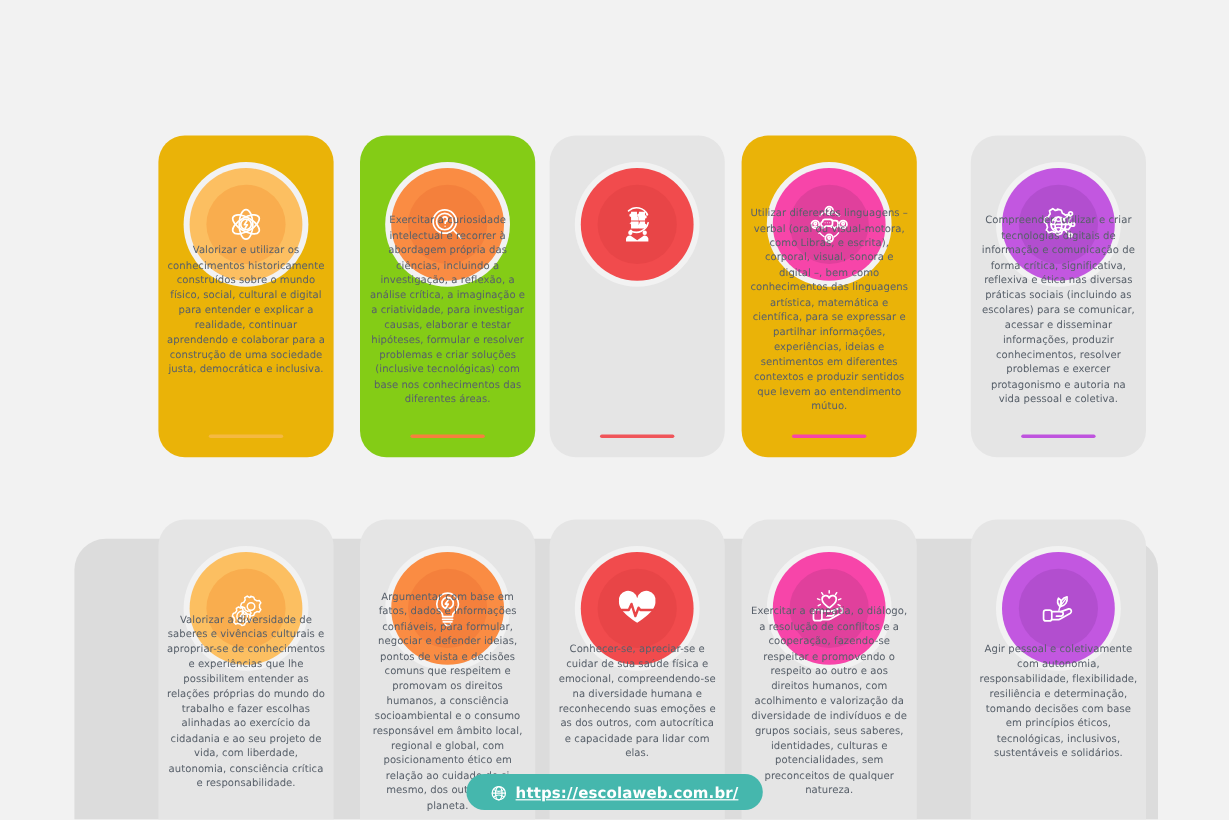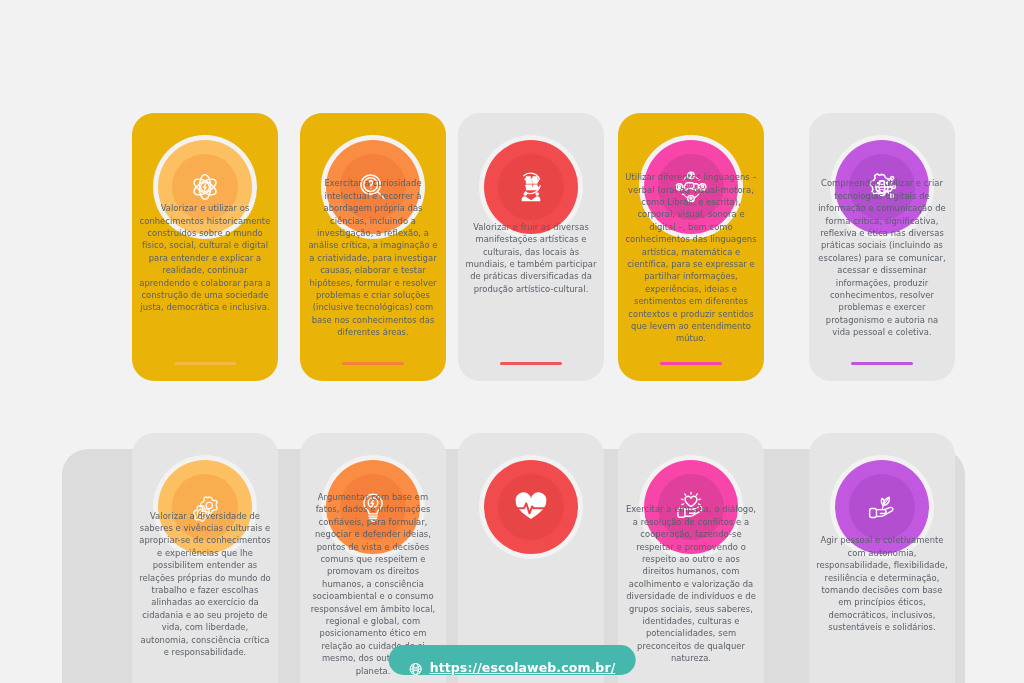--- a/index.html
+++ b/index.html
@@ -186,21 +186,21 @@
     </svg>
             </span>
           </div>
         </div>
       </div>
       <div class="card-body">
         <div class="card-text">Valorizar e utilizar os conhecimentos historicamente construídos sobre o mundo físico, social, cultural e digital para entender e explicar a realidade, continuar aprendendo e colaborar para a construção de uma sociedade justa, democrática e inclusiva.</div>
       </div>
       <div class="card-underline" style="background: rgb(245, 185, 66);"></div>
     </div>
-    <div class="card card-row1 card-c1" style="background: #eab308; height: 268px;">
+    <div class="card card-row1 card-c1" style="background: #84cc16; height: 268px;">
       <div class="medallion">
         <div class="medallion-ring" style="background: rgb(250, 140, 67);">
           <div class="medallion-core" style="background: rgb(244, 128, 60);">
             <span>
     <svg viewBox="0 0 40 40">
       <g class="ico">
         <circle cx="17.5" cy="17.5" r="10.2"></circle>
         <circle cx="17.5" cy="17.5" r="7.2"></circle>
         <line x1="24.9" y1="24.9" x2="32" y2="32"></line>
         <path d="M15.6 15 a2.1 2.1 0 1 1 2.3 2.6 v1.4"></path>
@@ -236,23 +236,20 @@
         <g>
           <circle cx="14" cy="27.3" r="1.9" class="ico-fill"></circle>
           <circle cx="26.6" cy="27.3" r="1.9" class="ico-fill"></circle>
           <path d="M10.2 35 v-2.6 a3.8 3.8 0 0 1 3.8 -2.6 l6 4.1 l6 -4.1 a3.8 3.8 0 0 1 3.8 2.6 V35" class="ico-fill"></path>
         </g>
       </g>
     </svg>
             </span>
           </div>
         </div>
-      </div>
-      <div class="card-body">
-        <div class="card-text">Valorizar e fruir as diversas manifestações artísticas e culturais, das locais às mundiais, e também participar de práticas diversificadas da produção artístico-cultural.</div>
       </div>
       <div class="card-underline" style="background: rgb(240, 85, 90);"></div>
     </div>
     <div class="card card-row1 card-c3" style="background: #eab308; height: 268px;">
       <div class="medallion">
         <div class="medallion-ring" style="background: rgb(247, 69, 169);">
           <div class="medallion-core" style="background: rgb(224, 64, 156);">
             <span>
     <svg viewBox="0 0 40 40">
       <g class="ico">
@@ -377,20 +374,23 @@
     <svg viewBox="0 0 40 40">
       <g>
         <path d="M20 32.6 C6.5 24 4 18.4 4 14.4 A7.8 7.8 0 0 1 20 11 A7.8 7.8 0 0 1 36 14.4 C36 18.4 33.5 24 20 32.6 Z" class="ico-fill"></path>
         <path d="M4.5 21.4 h8.1 l2.4 -5.3 l3.4 10.6 l2.8 -7.3 l1.6 2 h12.6" fill="none" stroke="#e84547" stroke-width="2.1" stroke-linecap="round" stroke-linejoin="round"></path>
       </g>
     </svg>
             </span>
           </div>
         </div>
       </div>
+      <div class="card-body">
+        <div class="card-text">Conhecer-se, apreciar-se e cuidar de sua saúde física e emocional, compreendendo-se na diversidade humana e reconhecendo suas emoções e as dos outros, com autocrítica e capacidade para lidar com elas.</div>
+      </div>
     </div>
     <div class="card card-row2 card-c3" style="background: rgb(229, 229, 229); height: 280px;">
       <div class="medallion">
         <div class="medallion-ring" style="background: rgb(247, 69, 169);">
           <div class="medallion-core" style="background: rgb(224, 64, 156);">
             <span>
     <svg viewBox="0 0 40 40">
       <g class="ico">
         <path d="M20 19.6 c-4.6 -3.2 -6.2 -5.3 -6.2 -7.3 a3.2 3.2 0 0 1 6.2 -1.4 a3.2 3.2 0 0 1 6.2 1.4 c0 2 -1.6 4.1 -6.2 7.3 Z"></path>
         <line x1="20" y1="4.6" x2="20" y2="6.6" stroke-width="1.3"></line>
@@ -427,26 +427,26 @@
         <path d="M14.4 22.8 h7.8 a2 2 0 0 1 0 4 h-3.9"></path>
         <path d="M22.2 22.8 l6.8 -2.4 a2.1 2.1 0 0 1 1.5 3.8 l-8.9 5 a5.2 5.2 0 0 1 -2.5 0.7 h-4.9"></path>
         <rect x="7" y="21.6" width="7.2" height="9.4" rx="2"></rect>
       </g>
     </svg>
             </span>
           </div>
         </div>
       </div>
       <div class="card-body">
-        <div class="card-text">Agir pessoal e coletivamente com autonomia, responsabilidade, flexibilidade, resiliência e determinação, tomando decisões com base em princípios éticos, democráticos, inclusivos, sustentáveis e solidários.</div>
+        <div class="card-text">Agir pessoal e coletivamente com autonomia, responsabilidade, flexibilidade, resiliência e determinação, tomando decisões com base em princípios éticos, tecnológicas, inclusivos, sustentáveis e solidários.</div>
       </div>
     </div>
   </div>
 
-<div id="url-badge" style="background: rgb(69, 183, 173); align-items: flex-end;">
+<div id="url-badge" style="background: rgb(69, 183, 173);">
   <span class="globe">
     <svg viewBox="0 0 24 24" aria-hidden="true">
       <circle cx="12" cy="12" r="9.5" fill="none" stroke="#ffffff" stroke-width="1.8"></circle>
       <ellipse cx="12" cy="12" rx="4.6" ry="9.5" fill="none" stroke="#ffffff" stroke-width="1.8"></ellipse>
       <line x1="2.5" y1="12" x2="21.5" y2="12" stroke="#ffffff" stroke-width="1.8"></line>
       <path d="M4.3 6.6 A13 13 0 0 0 19.7 6.6" fill="none" stroke="#ffffff" stroke-width="1.6"></path>
       <path d="M4.3 17.4 A13 13 0 0 1 19.7 17.4" fill="none" stroke="#ffffff" stroke-width="1.6"></path>
     </svg>
   </span>
   <span class="urltext">https://escolaweb.com.br/</span>

